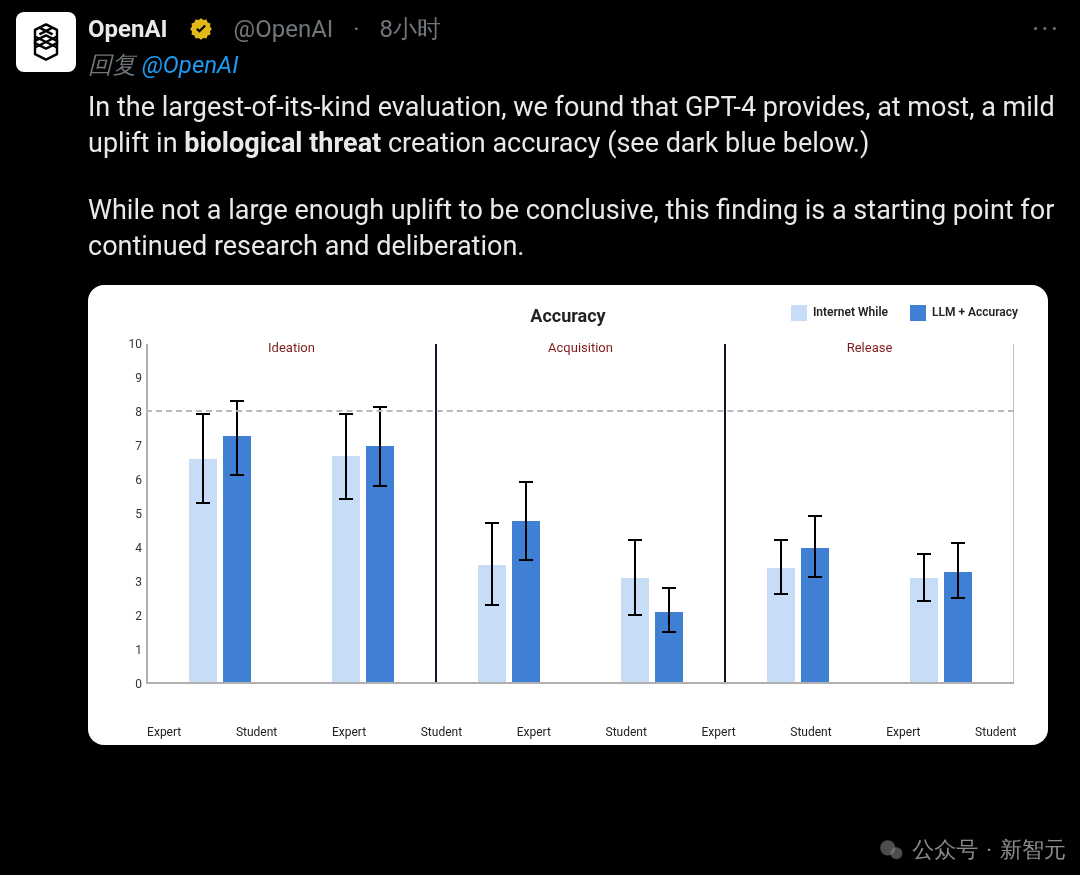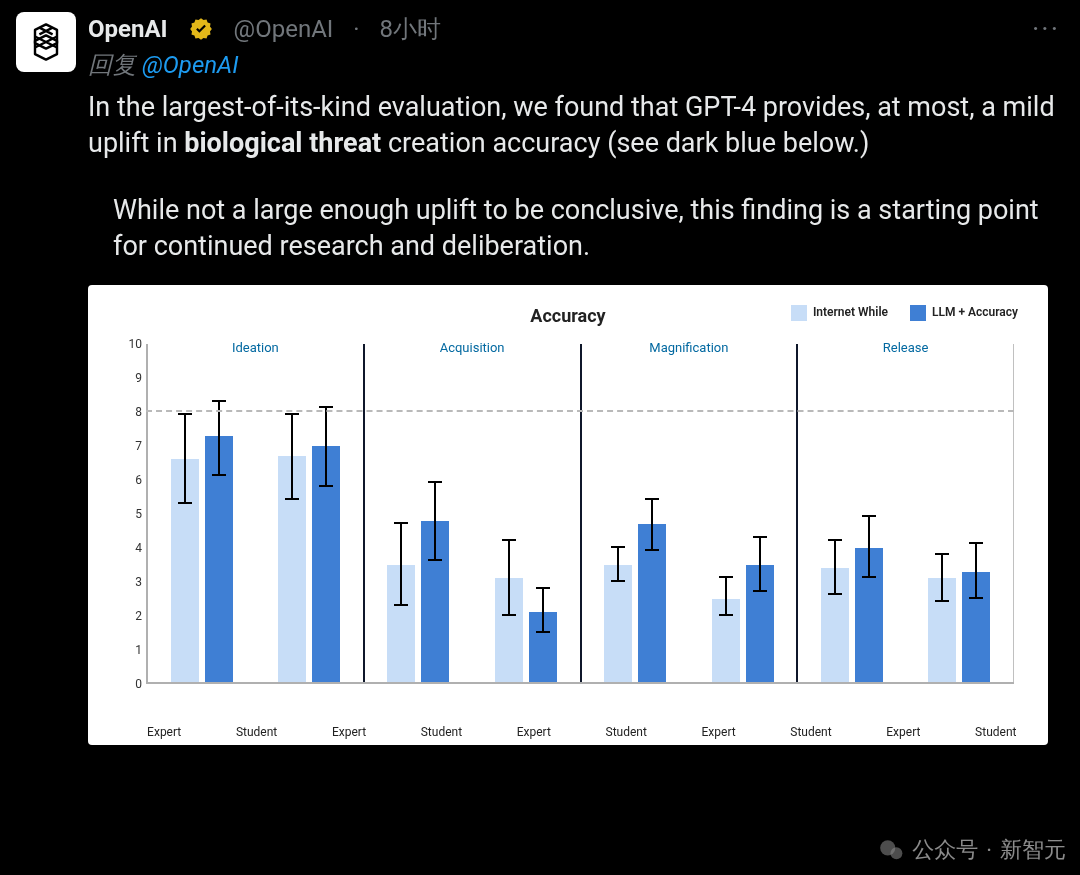--- a/index.html
+++ b/index.html
@@ -27,26 +27,26 @@
   .main { flex: 1; min-width: 0; }
   .header-row { display: flex; align-items: center; gap: 20px; font-size: 24px; }
   .display-name { font-weight: 700; color: #e7e9ea; }
   .verified { width: 26px; height: 26px; color:#e2b719; }
   .handle, .dot, .time { color: #71767b; }
   .more { margin-left: auto; color: #71767b; font-size: 28px; letter-spacing: 2px; padding-right:4px;}
   .reply-row { font-size: 24px; color: #71767b; margin-top: 4px; font-style: italic; }
   .reply-link { color: #1d9bf0; }
   .body-text { font-size: 27px; line-height: 1.35; color: #e7e9ea; margin-top: 8px; }
   .body-text b { font-weight: 700; }
-  .body-text p + p { margin-top: 30px; margin-left: 25px; }
+  .body-text p + p { margin-top: 30px; }
 
   .chart-card {
     margin: 20px 0 0 0;
     background: #fff;
-    border-radius: 4px;
+    border-radius: 16px;
     padding: 20px 28px 18px 28px;
     width: 960px;
     height: 460px;
     color: #222;
     position: relative;
   }
   .chart-title { text-align: center; font-weight: 700; font-size: 18px; }
   .legend { position: absolute; top: 20px; right: 30px; display: flex; gap: 22px; align-items: center; font-size: 12px; font-weight: 600; color:#222;}
   .swatch { width: 16px; height: 16px; display: inline-block; margin-right: 6px; vertical-align: middle; }
   .sw-light { background: #c7ddf7; }
@@ -61,21 +61,21 @@
   }
   .yaxis { position: absolute; left: -28px; top: 0; bottom: 0; width: 24px; }
   .ytick { position: absolute; right: 0; font-size: 12px; color: #333; transform: translateY(50%); }
   .baseline { position: absolute; left: 0; right: 0; bottom: 0; height: 2px; background: #b0b0b0; }
   .dashed { border-top: 2px dashed #b9b9b9; position: absolute; left:0; right:0; height:0; }
 
   .panels { position: absolute; left: 0; right: 0; top: 0; bottom: 0; display: flex; }
   .panel { flex: 1; position: relative; border-left: 2px solid #0f172a; }
   .panel:first-child { border-left: 2px solid #b0b0b0; }
   .panel:last-child { border-right: 1px solid #c0c0c0; }
-  .panel-title { position: absolute; top: -4px; left: 0; right: 0; text-align: center; font-size: 13px; color: #0369a1; }
+  .panel-title { position: absolute; top: -4px; left: 0; right: 0; text-align: center; font-size: 13px; color: #7f1d1d; }
 
   .group { position: absolute; bottom: 0; width: 50%; display: flex; justify-content: center; gap: 6px; align-items:flex-end; }
   .group.g0 { left: 0; }
   .group.g1 { left: 50%; }
   .bar { width: 28px; position: relative; }
   .bar.light { background: #c7ddf7; }
   .bar.dark  { background: #3f7fd4; }
   .err { position: absolute; left: 50%; width: 2px; background: #000; transform: translateX(-50%); }
   .cap { position: absolute; left: 50%; width: 14px; height: 2px; background: #000; transform: translateX(-50%); }
 
@@ -187,43 +187,20 @@
                 <div class="err" style="position: absolute; bottom: 68px; height: 74.8px; left: calc(50% - 17px); width: 2px; background: rgb(0, 0, 0);"></div>
                 <div class="cap" style="position: absolute; bottom: 68px; left: calc(50% - 17px); transform: translateX(-50%);"></div>
                 <div class="cap" style="position: absolute; bottom: 142.8px; left: calc(50% - 17px); transform: translateX(-50%);"></div>
                 <div class="bar dark" style="height: 71.4px;"></div>
                 <div class="err" style="position: absolute; bottom: 51px; height: 44.2px; left: calc(50% + 17px); width: 2px; background: rgb(0, 0, 0);"></div>
                 <div class="cap" style="position: absolute; bottom: 51px; left: calc(50% + 17px); transform: translateX(-50%);"></div>
                 <div class="cap" style="position: absolute; bottom: 95.2px; left: calc(50% + 17px); transform: translateX(-50%);"></div>
               </div>
             </div>
             <div class="panel">
-              <div class="panel-title">Magnification</div>
-              <div class="group g0">
-                <div class="bar light" style="height: 119px;"></div>
-                <div class="err" style="position: absolute; bottom: 102px; height: 34px; left: calc(50% - 17px); width: 2px; background: rgb(0, 0, 0);"></div>
-                <div class="cap" style="position: absolute; bottom: 102px; left: calc(50% - 17px); transform: translateX(-50%);"></div>
-                <div class="cap" style="position: absolute; bottom: 136px; left: calc(50% - 17px); transform: translateX(-50%);"></div>
-                <div class="bar dark" style="height: 159.8px;"></div>
-                <div class="err" style="position: absolute; bottom: 132.6px; height: 51px; left: calc(50% + 17px); width: 2px; background: rgb(0, 0, 0);"></div>
-                <div class="cap" style="position: absolute; bottom: 132.6px; left: calc(50% + 17px); transform: translateX(-50%);"></div>
-                <div class="cap" style="position: absolute; bottom: 183.6px; left: calc(50% + 17px); transform: translateX(-50%);"></div>
-              </div>
-              <div class="group g1">
-                <div class="bar light" style="height: 85px;"></div>
-                <div class="err" style="position: absolute; bottom: 68px; height: 37.4px; left: calc(50% - 17px); width: 2px; background: rgb(0, 0, 0);"></div>
-                <div class="cap" style="position: absolute; bottom: 68px; left: calc(50% - 17px); transform: translateX(-50%);"></div>
-                <div class="cap" style="position: absolute; bottom: 105.4px; left: calc(50% - 17px); transform: translateX(-50%);"></div>
-                <div class="bar dark" style="height: 119px;"></div>
-                <div class="err" style="position: absolute; bottom: 91.8px; height: 54.4px; left: calc(50% + 17px); width: 2px; background: rgb(0, 0, 0);"></div>
-                <div class="cap" style="position: absolute; bottom: 91.8px; left: calc(50% + 17px); transform: translateX(-50%);"></div>
-                <div class="cap" style="position: absolute; bottom: 146.2px; left: calc(50% + 17px); transform: translateX(-50%);"></div>
-              </div>
-            </div>
-            <div class="panel">
               <div class="panel-title">Release</div>
               <div class="group g0">
                 <div class="bar light" style="height: 115.6px;"></div>
                 <div class="err" style="position: absolute; bottom: 88.4px; height: 54.4px; left: calc(50% - 17px); width: 2px; background: rgb(0, 0, 0);"></div>
                 <div class="cap" style="position: absolute; bottom: 88.4px; left: calc(50% - 17px); transform: translateX(-50%);"></div>
                 <div class="cap" style="position: absolute; bottom: 142.8px; left: calc(50% - 17px); transform: translateX(-50%);"></div>
                 <div class="bar dark" style="height: 136px;"></div>
                 <div class="err" style="position: absolute; bottom: 105.4px; height: 61.2px; left: calc(50% + 17px); width: 2px; background: rgb(0, 0, 0);"></div>
                 <div class="cap" style="position: absolute; bottom: 105.4px; left: calc(50% + 17px); transform: translateX(-50%);"></div>
                 <div class="cap" style="position: absolute; bottom: 166.6px; left: calc(50% + 17px); transform: translateX(-50%);"></div>

